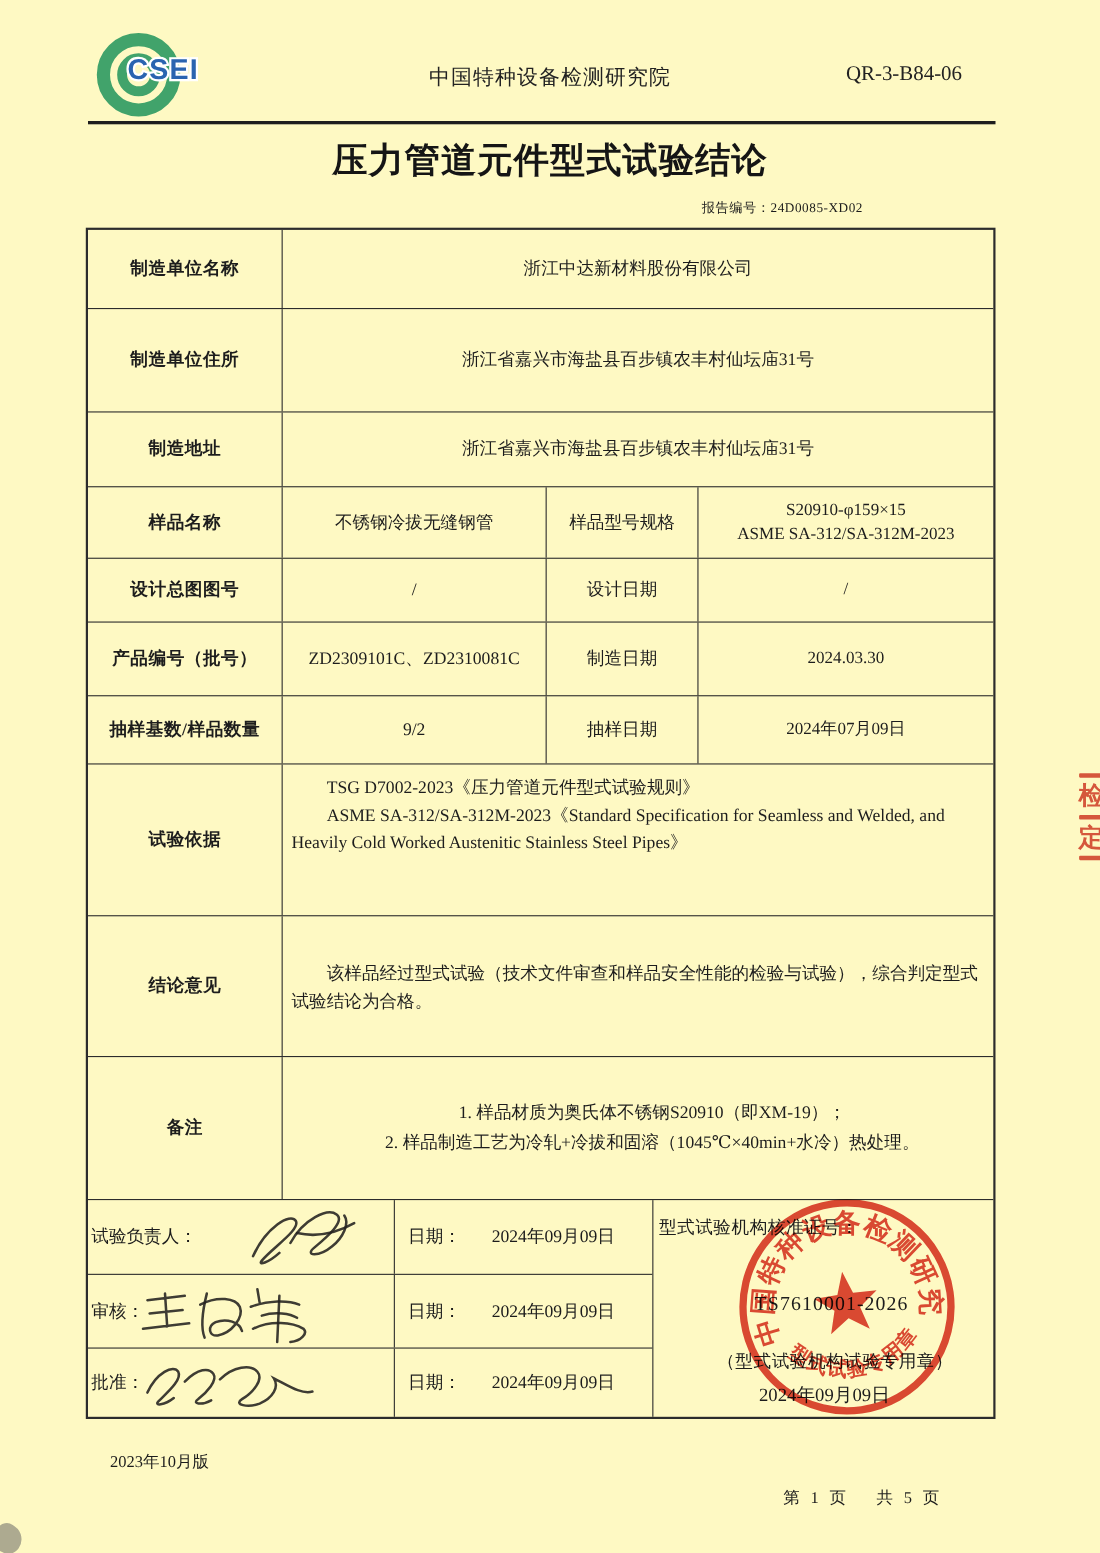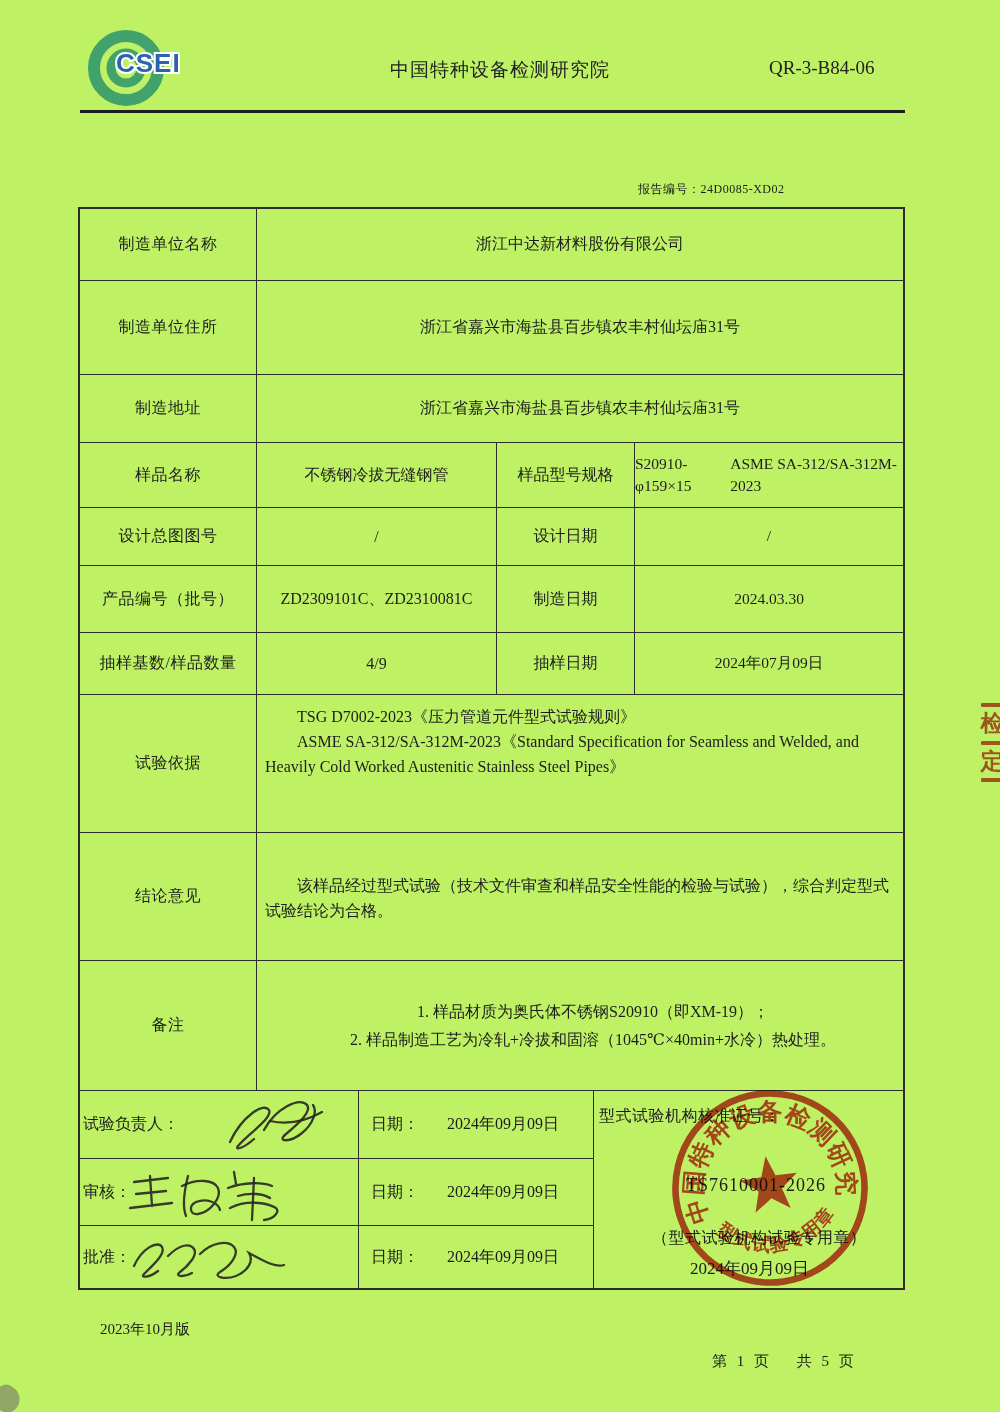--- a/index.html
+++ b/index.html
@@ -1,42 +1,42 @@
 <!DOCTYPE html>
 <html><head>
 <meta charset="utf-8">
 <style>
   html,body{margin:0;padding:0;}
   body{width:1000px;height:1412px;overflow:hidden;background:#e8e8e4;}
   .page{
     position:relative;width:1000px;height:1412px;overflow:hidden;
-    background:#bef264;color:#1c1c1c;
+    background:#fef9c3;color:#1c1c1c;
     font-family:"Liberation Serif","DejaVu Serif",serif;
   }
   
   .logo{position:absolute;left:86px;top:28px;width:120px;height:80px;}
   .institute{position:absolute;top:57px;left:0;width:1000px;text-align:center;
     font-size:19px;letter-spacing:1px;color:#222;}
   .doc-code{position:absolute;top:57px;left:769px;font-size:19px;color:#222;}
   .rule{position:absolute;top:110px;left:80px;width:825px;height:2.5px;background:#1e1e1e;}
   .title{position:absolute;top:124px;left:0;width:1000px;text-align:center;
     font-size:32px;font-weight:700;letter-spacing:1px;color:#151515;}
   .report-no{position:absolute;top:181px;left:638px;font-size:12px;letter-spacing:.5px;}
   
   .tbl{position:absolute;left:78px;top:207px;width:827px;border:2px solid #2c2c2c;box-sizing:border-box;}
   .row{display:flex;border-top:1.5px solid #2c2c2c;box-sizing:border-box;}
   .row:first-child{border-top:none;}
   .cell{box-sizing:border-box;border-left:1.5px solid #2c2c2c;display:flex;
     align-items:center;justify-content:center;font-size:16px;color:#1d1d1d;}
   .cell:first-child{border-left:none;}
-  .lbl{width:176px;flex:0 0 auto;text-align:center;letter-spacing:.5px;}
+  .lbl{width:176px;flex:0 0 auto;text-align:center;letter-spacing:.5px;font-weight:bold;}
   .val-wide{flex:1;text-align:center;}
   .val-a{width:240px;flex:0 0 auto;text-align:center;}
   .lbl-b{width:138px;flex:0 0 auto;text-align:center;}
-  .val-b{flex:1;line-height:1.45;font-size:15.5px;}
+  .val-b{flex:1;flex-direction:column;line-height:1.45;font-size:15.5px;}
   .h71{height:71px}.h94{height:94px}.h68{height:68px}.h65{height:65px}
   .h58{height:58px}.h67{height:67px}.h62{height:62px}
   .h138{height:138px}.h128{height:128px}.h130{height:130px}
   .h63{height:63px}
   .paracell{flex:1;display:block;padding:10px 10px 6px 8px;font-size:16px;line-height:1.55;}
   .paracell p{margin:0;text-indent:2em;}
   .remarkcell{flex:1;display:flex;flex-direction:column;
     padding-left:26px;font-size:16px;line-height:1.7;}
   
   .signblock{display:flex;border-top:1.5px solid #2c2c2c;}
@@ -80,20 +80,21 @@
 <div class="page">
 
   <svg class="logo" viewBox="0 0 120 80">
     <circle cx="40" cy="40" r="32" fill="none" stroke="#41a36b" stroke-width="12"></circle>
     <circle cx="40" cy="40" r="15" fill="none" stroke="#41a36b" stroke-width="9"></circle>
     <text x="30" y="44" font-size="26" font-weight="bold" fill="#2a64b0" stroke="#ffffff" stroke-width="4" paint-order="stroke" font-family="Liberation Sans, sans-serif" letter-spacing="1">CSEI</text>
   </svg>
   <div class="institute">中国特种设备检测研究院</div>
   <div class="doc-code">QR-3-B84-06</div>
   <div class="rule"></div>
+  <div class="title">压力管道元件型式试验结论</div>
   <div class="report-no"><span>报告编号：</span><span>24D0085-XD02</span></div>
 
   <div class="tbl">
 
     <div class="row h71">
       <div class="cell lbl">制造单位名称</div>
       <div class="cell val-wide">浙江中达新材料股份有限公司</div>
     </div>
 
     <div class="row h94">
@@ -129,21 +130,21 @@
       <div class="cell lbl">产品编号（批号）</div>
       <div class="cell val-a">ZD2309101C、ZD2310081C</div>
       <div class="cell lbl-b">制造日期</div>
       <div class="cell val-b">
         <span>2024.03.30</span>
       </div>
     </div>
 
     <div class="row h62">
       <div class="cell lbl">抽样基数/样品数量</div>
-      <div class="cell val-a">4/9</div>
+      <div class="cell val-a">9/2</div>
       <div class="cell lbl-b">抽样日期</div>
       <div class="cell val-b">
         <span>2024年07月09日</span>
       </div>
     </div>
 
     <div class="row h138">
       <div class="cell lbl">试验依据</div>
       <div class="cell paracell">
         <p>TSG D7002-2023《压力管道元件型式试验规则》</p>

